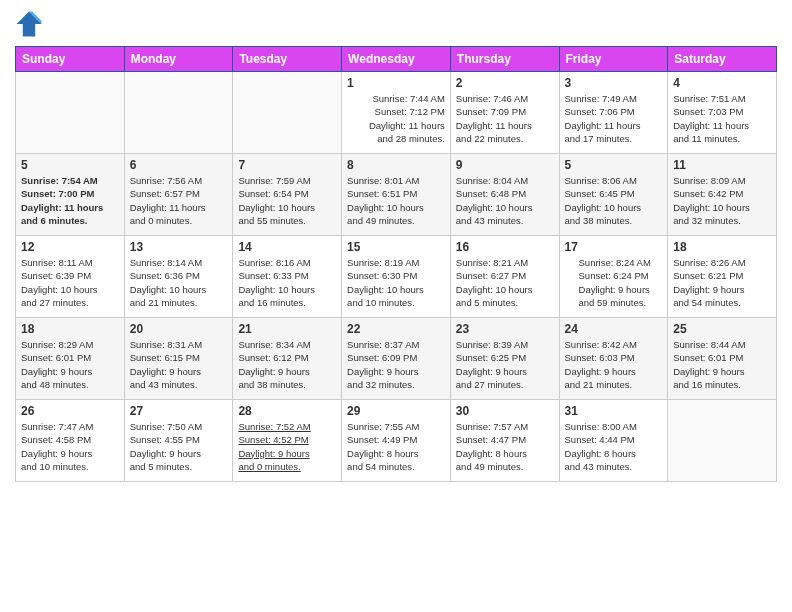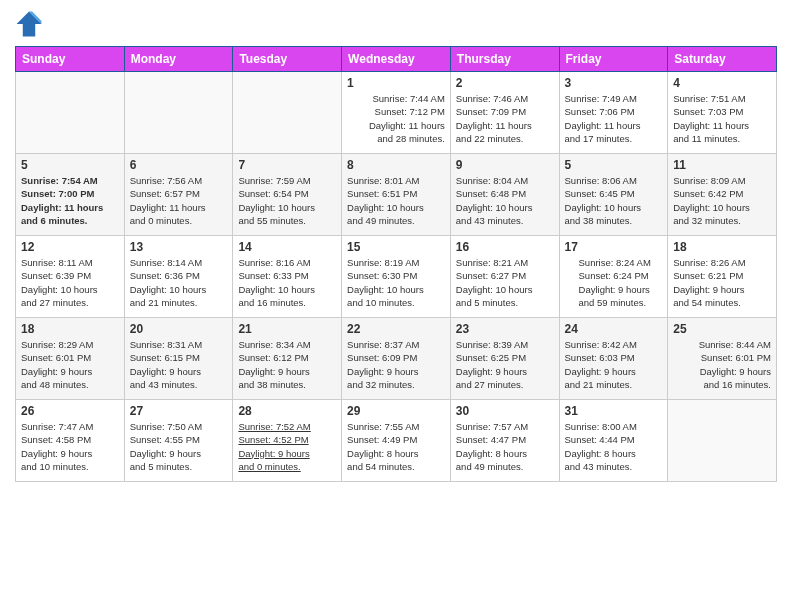--- a/index.html
+++ b/index.html
@@ -300,21 +300,21 @@
           </td>
           <td>
             <span class="day-number">24</span>
             <div class="day-info" style="white-space: pre-line;">Sunrise: 8:42 AM
 Sunset: 6:03 PM
 Daylight: 9 hours
 and 21 minutes.</div>
           </td>
           <td>
             <span class="day-number">25</span>
-            <div class="day-info" style="white-space: pre-line; text-align: right;">Sunrise: 8:44 AM
+            <div class="day-info" style="white-space: pre-line;">Sunrise: 8:44 AM
 Sunset: 6:01 PM
 Daylight: 9 hours
 and 16 minutes.</div>
           </td>
         </tr>
         <tr>
           <td>
             <span class="day-number">26</span>
             <div class="day-info" style="white-space: pre-line;">Sunrise: 7:47 AM
 Sunset: 4:58 PM

